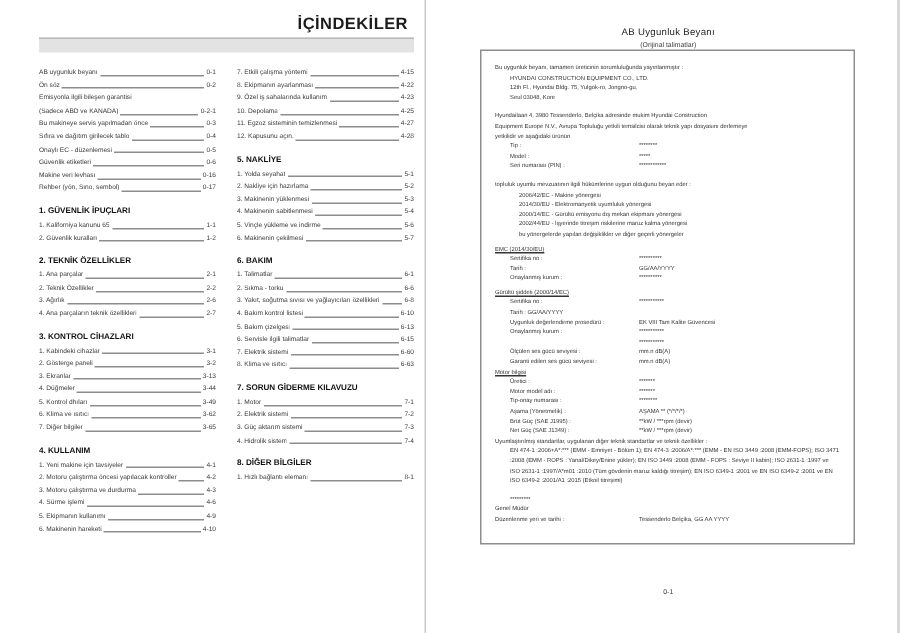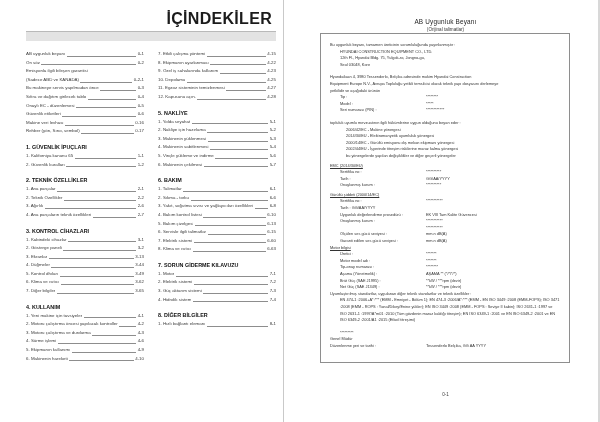--- a/index.html
+++ b/index.html
@@ -28,21 +28,21 @@
     background: #ffffff;
     box-sizing: border-box;
   }
   .page-left-inner {
     position: absolute;
     left: 26px; top: 10px;
     width: 250px; height: 400px;
   }
   .toc-title {
     text-align: right;
-    font-size: 16px;
+    font-size: 11px;
     font-weight: bold;
     letter-spacing: 0.3px;
     color: #1b1b1b;
     padding-right: 4px;
     margin-bottom: 3px;
   }
   .toc-rule {
     height: 9px;
     background: #e3e3e3;
     border-top: 1px solid #b9b9b9;

